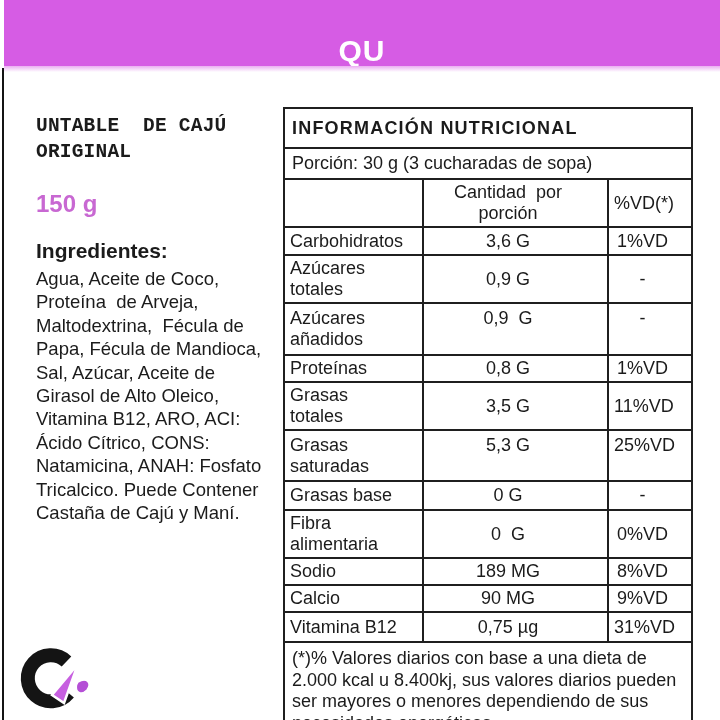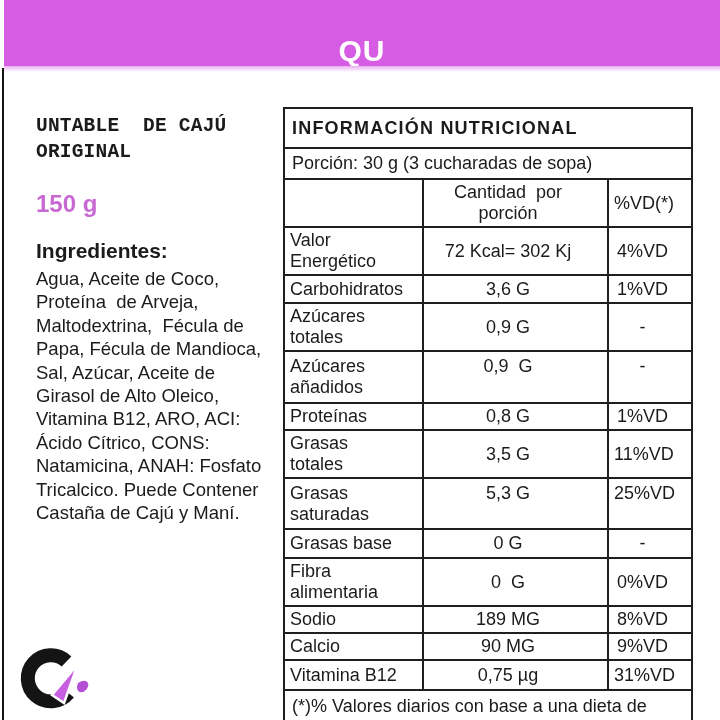--- a/index.html
+++ b/index.html
@@ -117,25 +117,20 @@
       <td colspan="3" class="title-cell">INFORMACIÓN NUTRICIONAL</td>
     </tr>
     <tr style="height:31px">
       <td colspan="3" class="portion-cell">Porción: 30 g (3 cucharadas de sopa)</td>
     </tr>
     <tr style="height:33px">
       <td></td>
       <td class="c colhead">Cantidad  por porción</td>
       <td class="c colhead">%VD(*)</td>
     </tr>
-    <tr style="height:27px">
-      <td>Valor Energético</td>
-      <td class="c">72 Kcal= 302 Kj</td>
-      <td class="c">4%VD</td>
-    </tr>
     <tr style="height:28px">
       <td>Carbohidratos</td>
       <td class="c">3,6 G</td>
       <td class="c">1%VD</td>
     </tr>
     <tr style="height:27px">
       <td>Azúcares totales</td>
       <td class="c">0,9 G</td>
       <td class="c">-</td>
     </tr>

